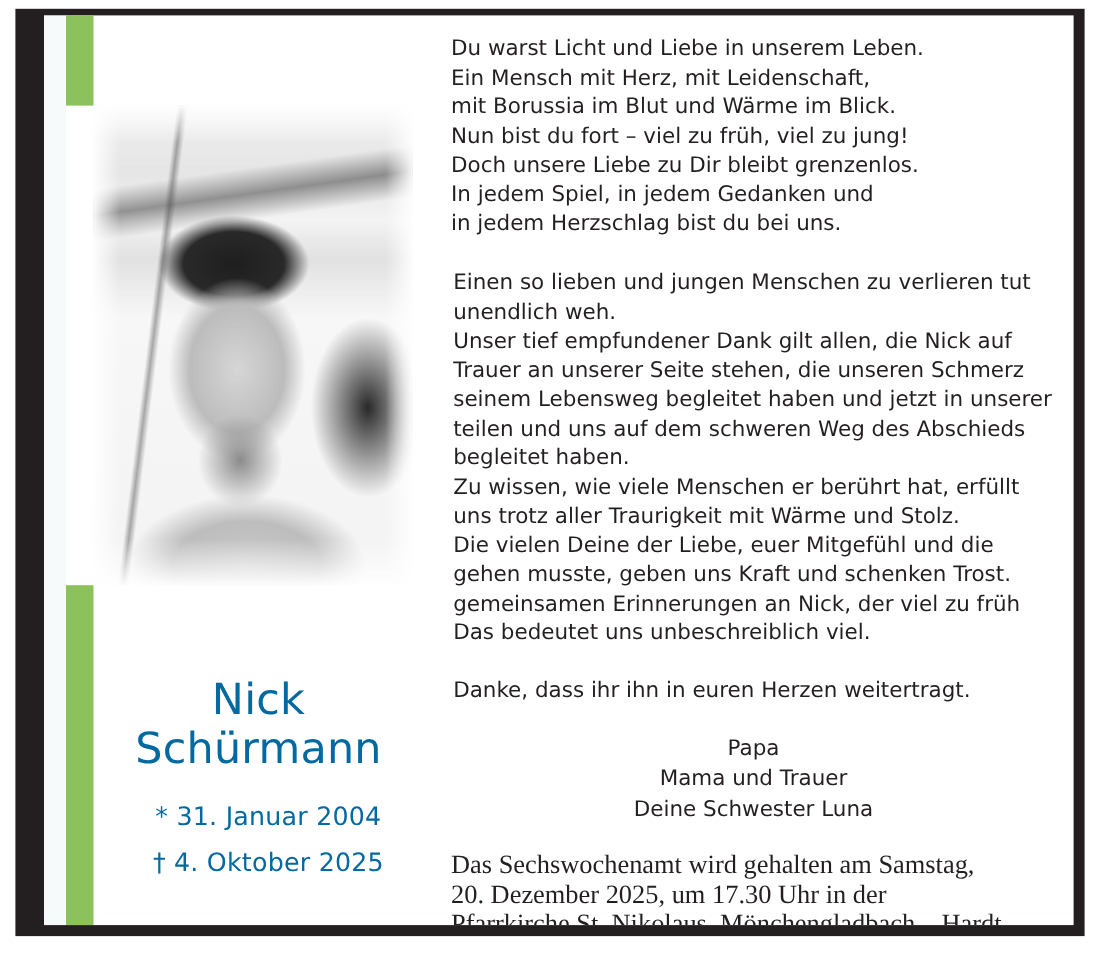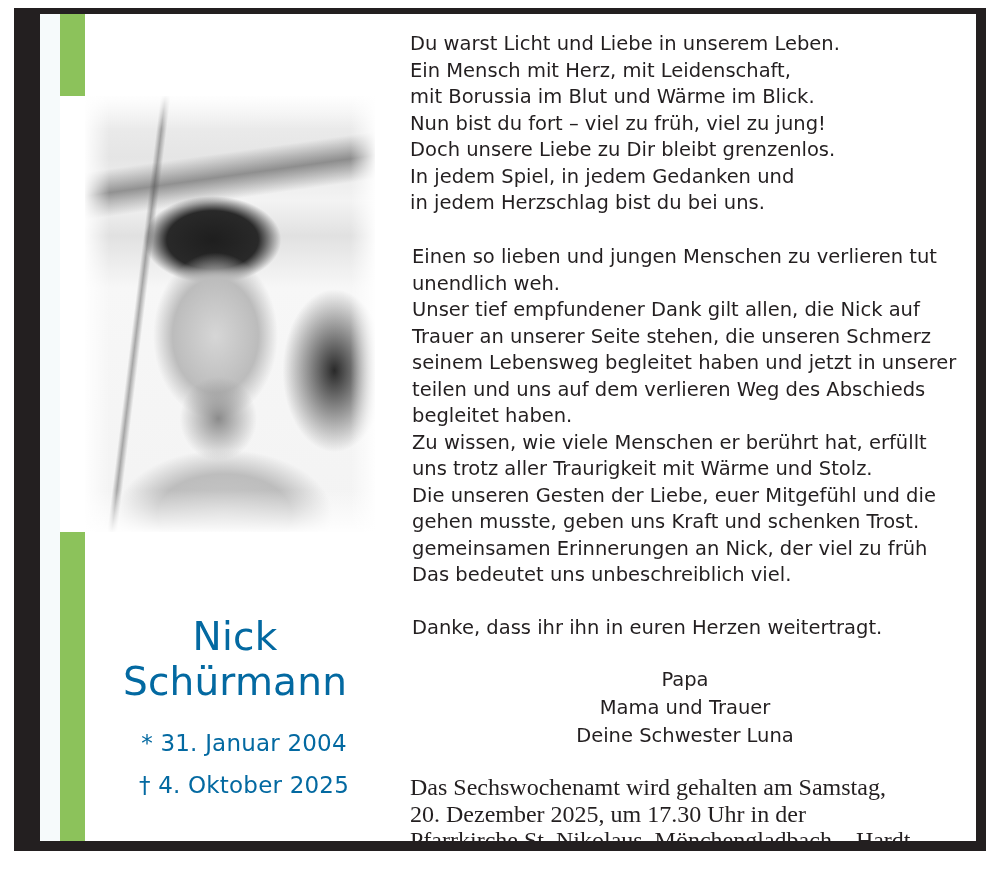--- a/index.html
+++ b/index.html
@@ -249,25 +249,25 @@
         <span class="line">in jedem Herzschlag bist du bei uns.</span>
       </div>
 
       <div class="thanks">
         <p>
           <span class="line">Einen so lieben und jungen Menschen zu verlieren tut</span>
           <span class="line">unendlich weh.</span>
           <span class="line">Unser tief empfundener Dank gilt allen, die Nick auf</span>
           <span class="line">Trauer an unserer Seite stehen, die unseren Schmerz</span>
           <span class="line">seinem Lebensweg begleitet haben und jetzt in unserer</span>
-          <span class="line">teilen und uns auf dem verlieren Weg des Abschieds</span>
+          <span class="line">teilen und uns auf dem schweren Weg des Abschieds</span>
           <span class="line">begleitet haben.</span>
           <span class="line">Zu wissen, wie viele Menschen er berührt hat, erfüllt</span>
           <span class="line">uns trotz aller Traurigkeit mit Wärme und Stolz.</span>
-          <span class="line">Die unseren Gesten der Liebe, euer Mitgefühl und die</span>
+          <span class="line">Die vielen Deine der Liebe, euer Mitgefühl und die</span>
           <span class="line">gehen musste, geben uns Kraft und schenken Trost.</span>
           <span class="line">gemeinsamen Erinnerungen an Nick, der viel zu früh</span>
           <span class="line">Das bedeutet uns unbeschreiblich viel.</span>
         </p>
         <div class="para-gap"></div>
         <p>
           <span class="line">Danke, dass ihr ihn in euren Herzen weitertragt.</span>
         </p>
       </div>
 

